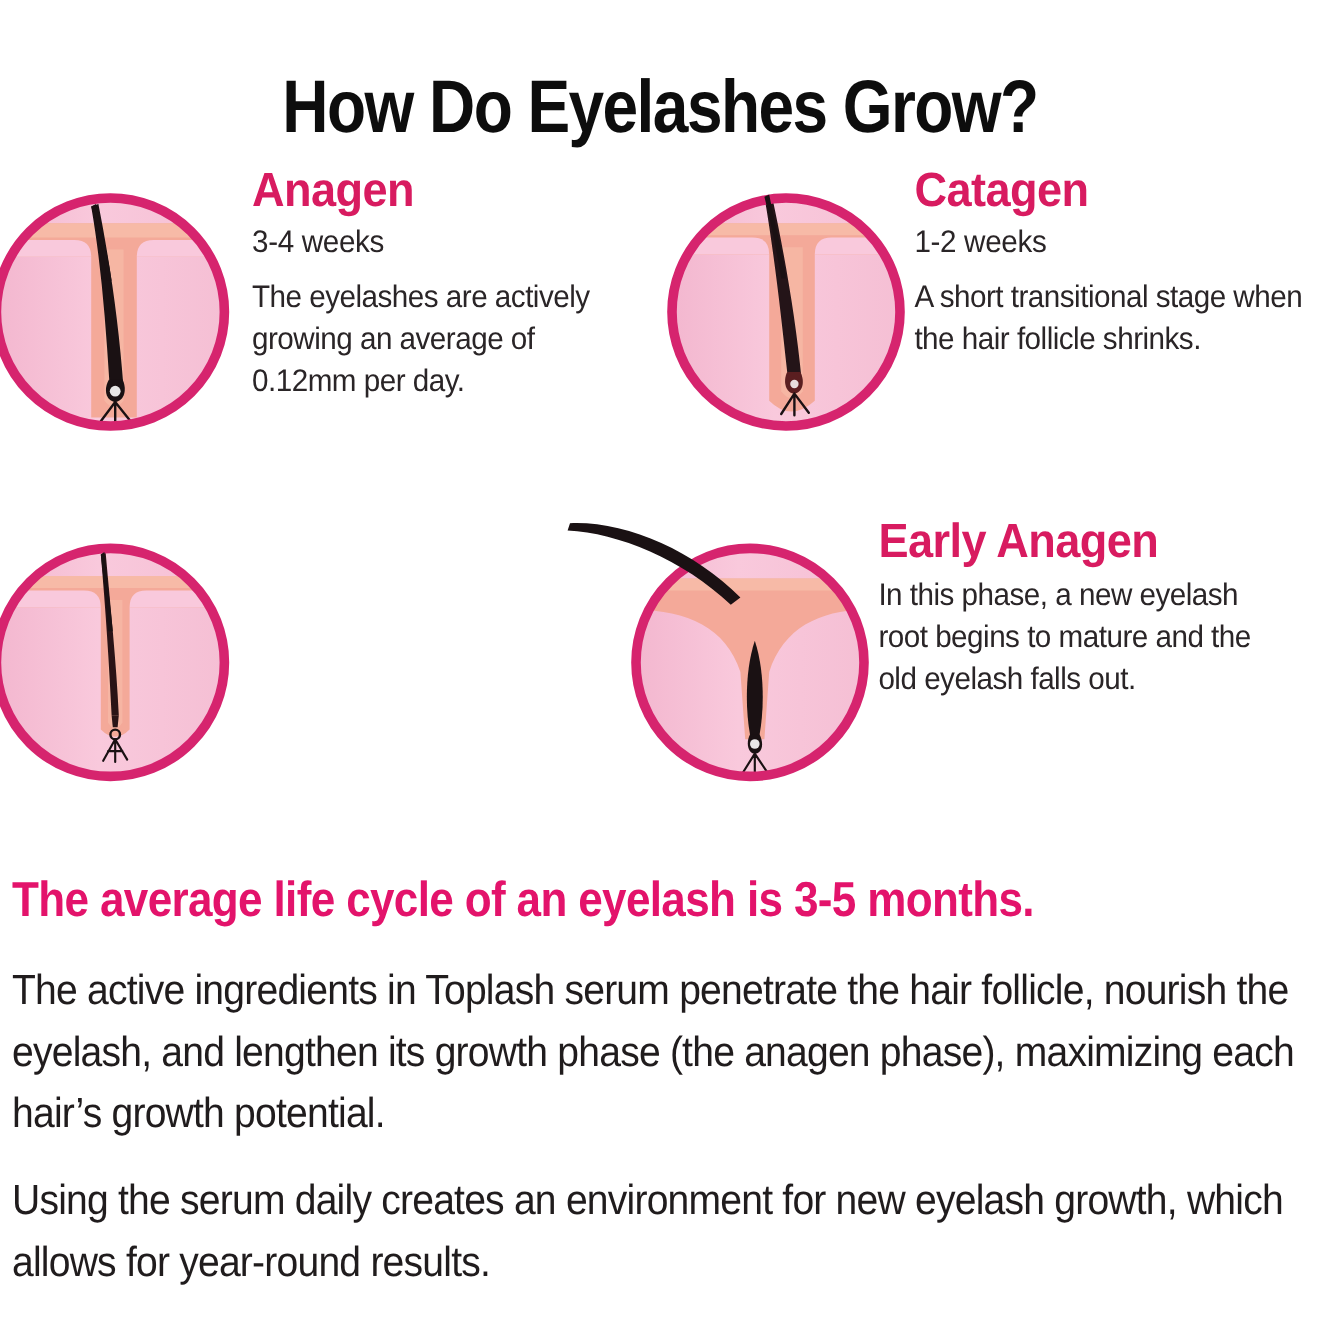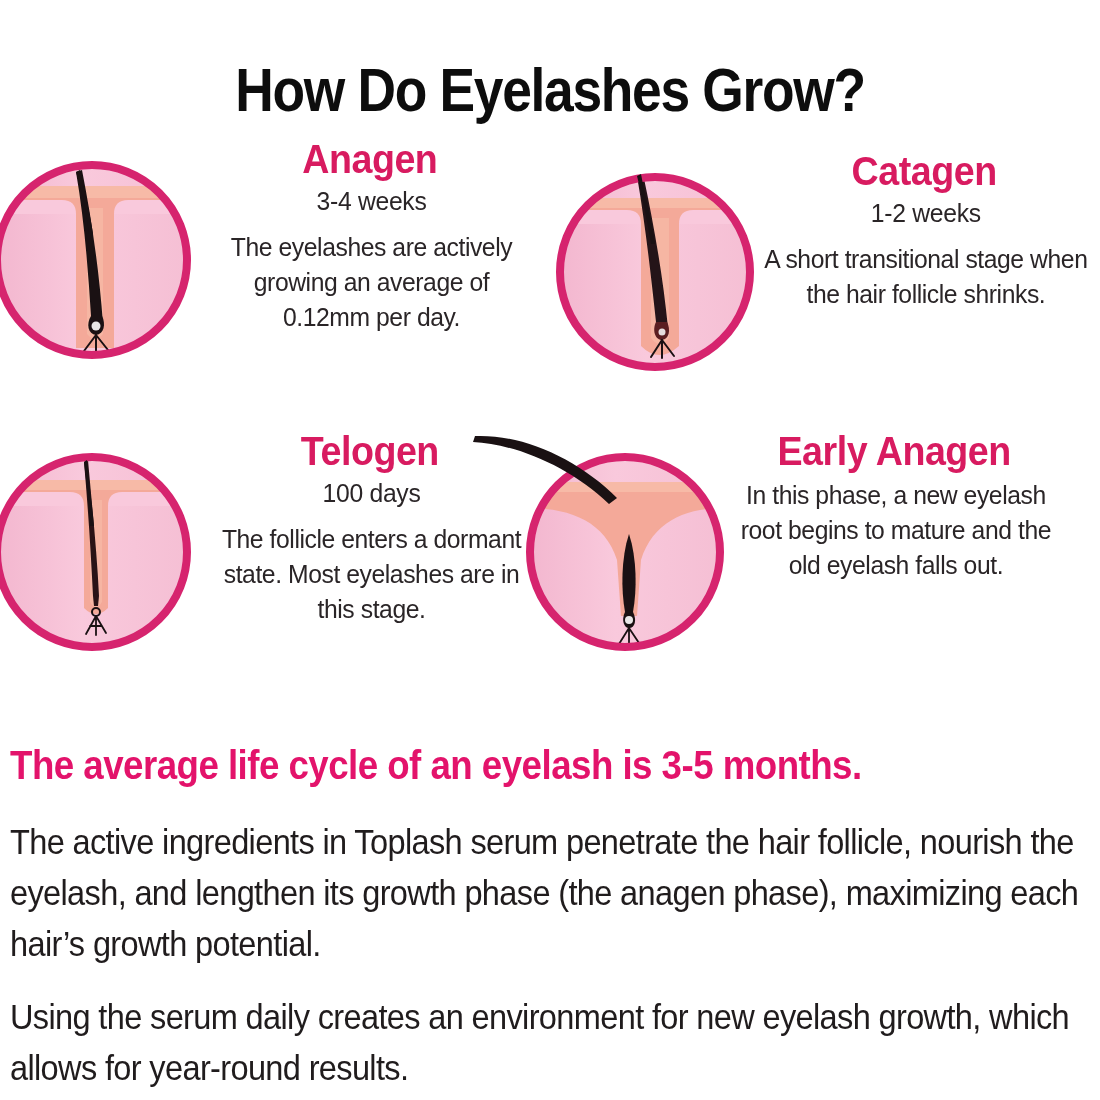--- a/index.html
+++ b/index.html
@@ -35,29 +35,28 @@
     white-space: nowrap;
   }
 
   
   .stages {
     position: absolute;
     top: 128px;
     left: 0;
     width: 1100px;
     height: 560px;
-    text-align: center;
   }
   .stage {
     position: absolute;
     width: 550px;
     height: 290px;
   }
   .stage-0 { left: 0px;   top: 0px; }
-  .stage-1 { left: 550px; top: 12px; }
+  .stage-1 { left: 550px; top: 0px; }
   .stage-2 { left: 0px;   top: 292px; }
   .stage-3 { left: 520px; top: 292px; }
 
   .stage-figure {
     position: absolute;
     left: -8px;
     top: 10px;
     width: 210px;
     height: 225px;
   }
@@ -108,21 +107,21 @@
     transform: scaleX(0.95);
     transform-origin: 0 50%;
     margin: 0;
   }
   .stage-3 .stage-desc { margin-top: 4px; }
 
   
   .summary {
     position: absolute;
     left: 10px;
-    top: 740px;
+    top: 724px;
     width: 1085px;
   }
   .summary-headline {
     font-family: "Liberation Sans", sans-serif;
     font-weight: bold;
     font-size: 41px;
     line-height: 50px;
     color: #e3136b;
     letter-spacing: -0.6px;
     transform: scaleX(0.895);
@@ -245,25 +244,20 @@
           <path d="M98 70 L98 172 Q104 182 110 172 L110 70 Z" fill="#F6B7A4" opacity="0.85"></path>
           <path d="M92 32 C 96 78 99 124 101 166 L107 166 C 105 122 100 76 96 30 Z" fill="#2A1316"></path>
           <path d="M101 166 L107 166 L106 176 L102 176 Z" fill="#2A1316"></path>
           <circle cx="104" cy="182" r="4" fill="none" stroke="#1A1113" stroke-width="2"></circle>
           <path d="M104 186 L94 204 M104 186 L104 205 M104 186 L114 203 M98 196 L110 196" stroke="#1A1113" stroke-width="1.8" fill="none" stroke-linecap="round"></path>
         </g>
         <circle cx="100" cy="122" r="95" fill="none" stroke="#D6246E" stroke-width="8"></circle>
         <path d="M92 32 C 95 58 97 80 98 96 L102 96 C 100 74 97 52 95 30 Z" fill="#1A1113"></path>
       </svg>
     </div>
-    <div class="stage-text">
-      <div class="stage-name">Telogen</div>
-      <div class="stage-duration">100 days</div>
-      <div class="stage-desc">The follicle enters a dormant state. Most eyelashes are in this stage.</div>
-    </div>
   </div>
 
   <div class="stage stage-3">
     <div class="stage-figure">
       <svg viewBox="0 0 210 225" xmlns="http://www.w3.org/2000/svg">
         <defs>
           <clipPath id="clipD">
               <circle cx="100" cy="122" r="95"></circle>
             </clipPath>
           <linearGradient id="fillD" x1="0" y1="0" x2="1" y2="0">

